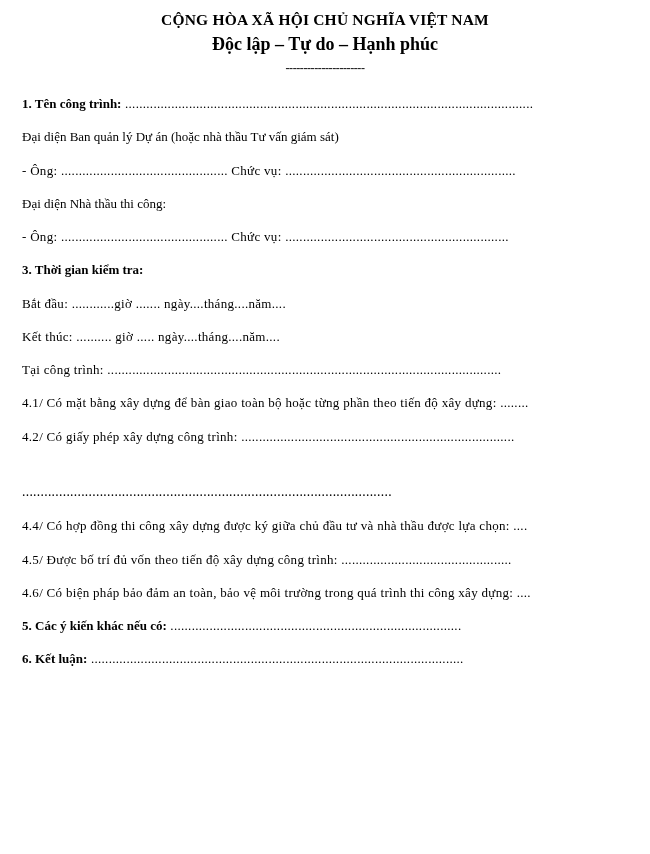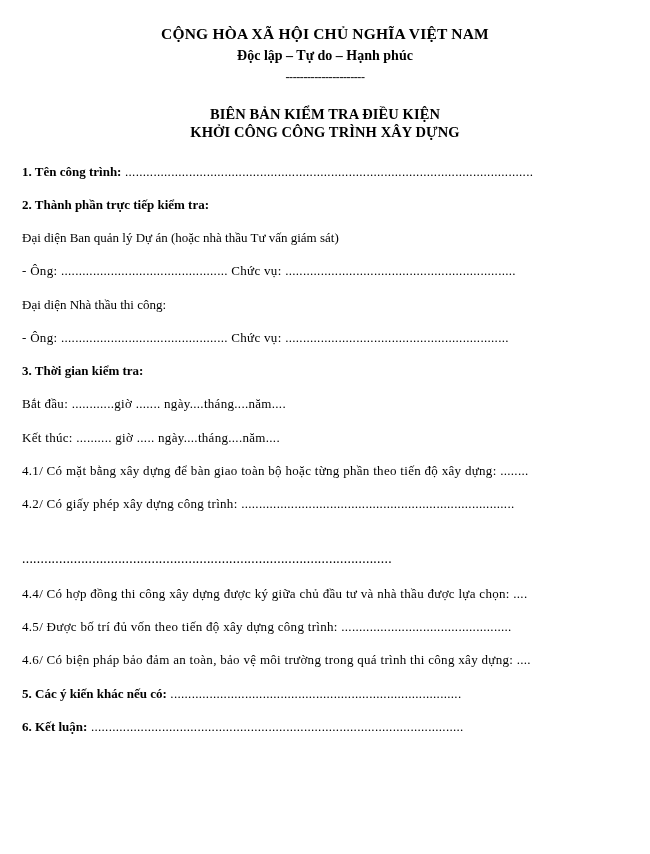--- a/index.html
+++ b/index.html
@@ -21,32 +21,32 @@
     height: 854px;
     background: #ffffff;
     box-sizing: border-box;
     padding: 0 22px 0 22px;
     overflow: hidden;
   }
 
   
   .header {
     text-align: center;
-    padding-top: 24px;
+    padding-top: 10px;
   }
   .nation-line {
     font-weight: bold;
     font-size: 15.5px;
     letter-spacing: 0.2px;
     line-height: 1.35;
     white-space: nowrap;
   }
   .motto-line {
     font-weight: bold;
-    font-size: 14px;
+    font-size: 18px;
     line-height: 1.4;
     margin-top: 1px;
   }
   .dash-sep {
     font-weight: bold;
     font-size: 12px;
     letter-spacing: -0.4px;
     line-height: 1;
     margin-top: 5px;
     color: #1a1a1a;
@@ -87,48 +87,44 @@
 </style>
 </head>
 <body>
 
 <div class="page">
 
   <div class="header">
     <div class="nation-line">CỘNG HÒA XÃ HỘI CHỦ NGHĨA VIỆT NAM</div>
     <div class="motto-line">Độc lập – Tự do – Hạnh phúc</div>
     <div class="dash-sep">----------------------</div>
-    <div class="doc-title">
-      <div>BIÊN BẢN KIỂM TRA ĐIỀU KIỆN</div>
-      <div>KHỞI CÔNG CÔNG TRÌNH XÂY DỰNG</div>
-    </div>
   </div>
 
   <div class="body-block">
 
     <p class="line">
       <span class="bold" style="font-weight:bold;">1. Tên công trình:</span><span class="leader"> ...................................................................................................................</span>
     </p>
 
-    <p class="line bold">2. Thành phần trực tiếp kiểm tra:</p>
 
     <p class="line">Đại diện Ban quản lý Dự án (hoặc nhà thầu Tư vấn giám sát)</p>
 
     <p class="line leader">- Ông: ............................................... Chức vụ: .................................................................</p>
 
     <p class="line">Đại diện Nhà thầu thi công:</p>
 
     <p class="line leader">- Ông: ............................................... Chức vụ: ...............................................................</p>
 
     <p class="line bold">3. Thời gian kiểm tra:</p>
 
     <p class="line leader">Bắt đầu: ............giờ ....... ngày....tháng....năm....</p>
 
     <p class="line leader">Kết thúc: .......... giờ ..... ngày....tháng....năm....</p>
 
+    <p class="line leader">Tại công trình: ...............................................................................................................</p>
 
 
     <p class="line leader">4.1/ Có mặt bằng xây dựng để bàn giao toàn bộ hoặc từng phần theo tiến độ xây dựng: ........</p>
 
     <p class="line leader">4.2/ Có giấy phép xây dựng công trình: .............................................................................</p>
 
     <div class="para-justify">
       <br>
       <span class="leader">....................................................................................................</span>
     </div>

